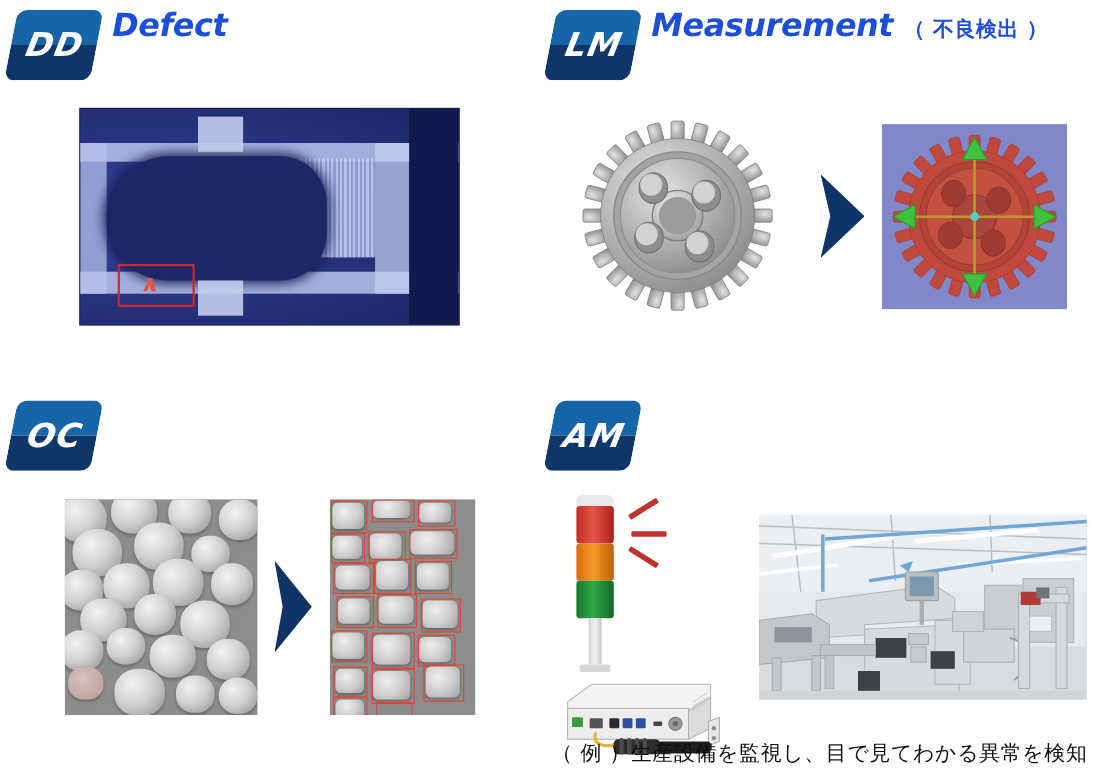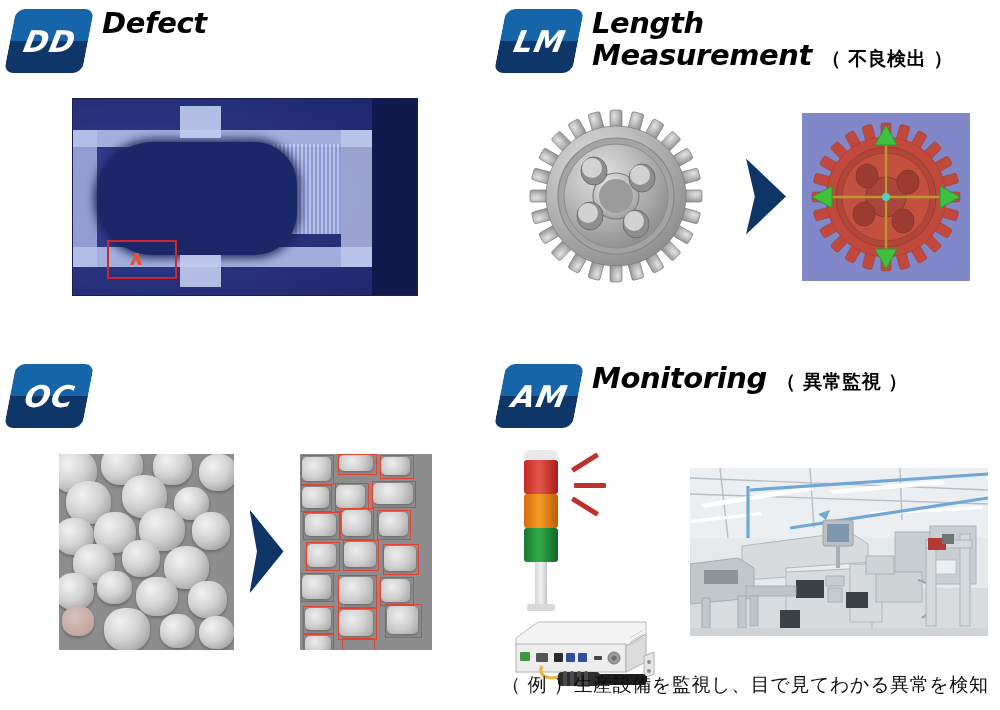--- a/index.html
+++ b/index.html
@@ -41,21 +41,21 @@
     font-style:italic;
     font-weight:bold;
     font-size:30px;
     letter-spacing:1px;
     font-family:"DejaVu Sans",sans-serif;
     z-index:2;
     padding-left:2px;
   }
   .title{
     margin-left:14px;
-    color:#000000;
+    color:#1d4ed8;
     font-style:italic;
     font-weight:bold;
     font-size:29px;
     line-height:1.12;
     font-family:"DejaVu Sans",sans-serif;
     letter-spacing:-0.4px;
     padding-top:1px;
   }
   .title .l2{display:block;white-space:nowrap;}
   .title .jp{
@@ -223,21 +223,20 @@
   </div>
 
   <div class="panel">
     <div class="head">
       <div class="badge">
         <div class="tophalf"></div>
         <div class="bothalf"></div>
         <div class="abbr">LM</div>
       </div>
       <div class="title">
-        <span>Length</span>
         <span class="l2">
           <span>Measurement</span>
           <span class="jp">（ 不良検出 ）</span>
         </span>
       </div>
     </div>
 
     <div class="media">
       <div class="gearwrap">
         <svg class="gear-svg" viewBox="0 0 210 185">
@@ -444,24 +443,20 @@
   </div>
 
   <div class="panel">
     <div class="head">
       <div class="badge">
         <div class="tophalf"></div>
         <div class="bothalf"></div>
         <div class="abbr">AM</div>
       </div>
       <div class="title">
-        <span class="l2">
-          <span>Monitoring</span>
-          <span class="jp">（ 異常監視 ）</span>
-        </span>
       </div>
     </div>
 
     <div class="media" style="gap:8px;">
       <div class="amleft">
         <div class="tower">
           <div class="cap"></div>
           <div class="lamp red"></div>
           <div class="lamp amb"></div>
           <div class="lamp grn"></div>

